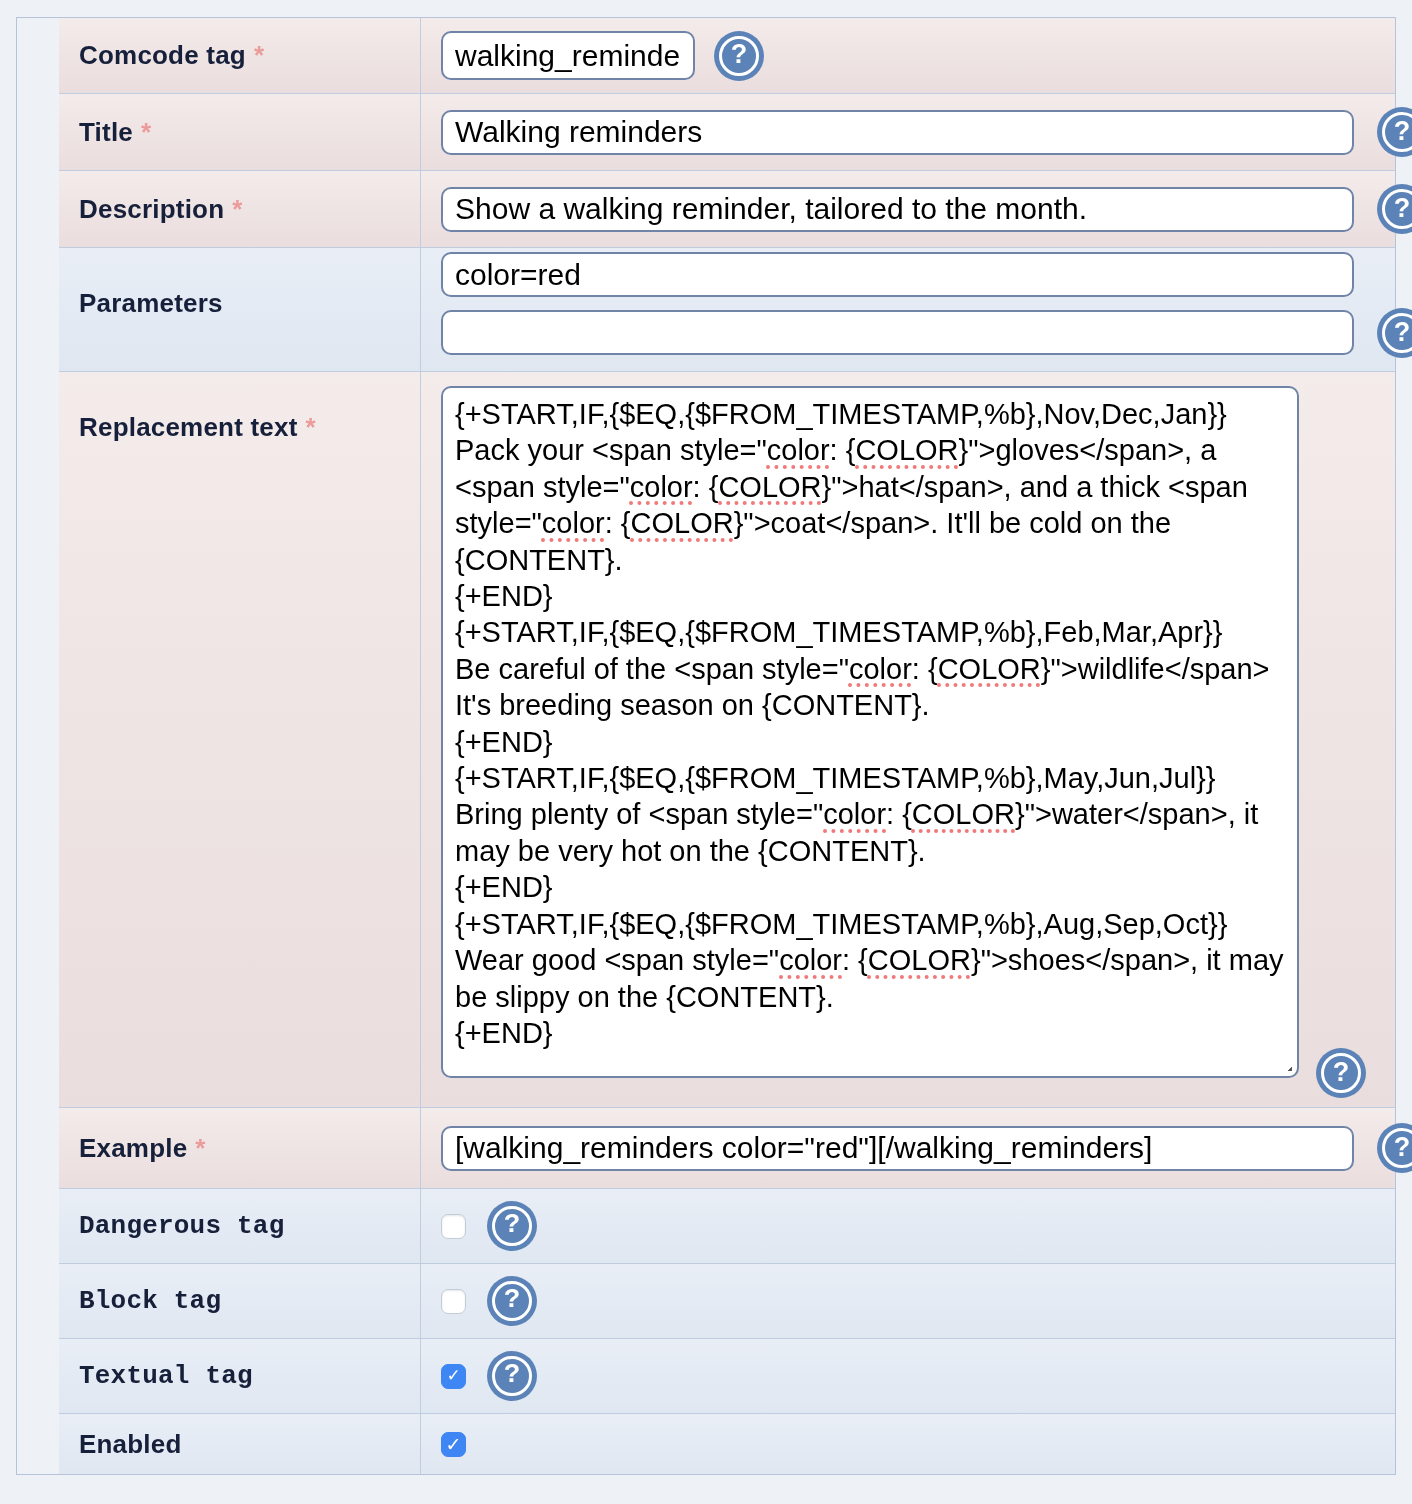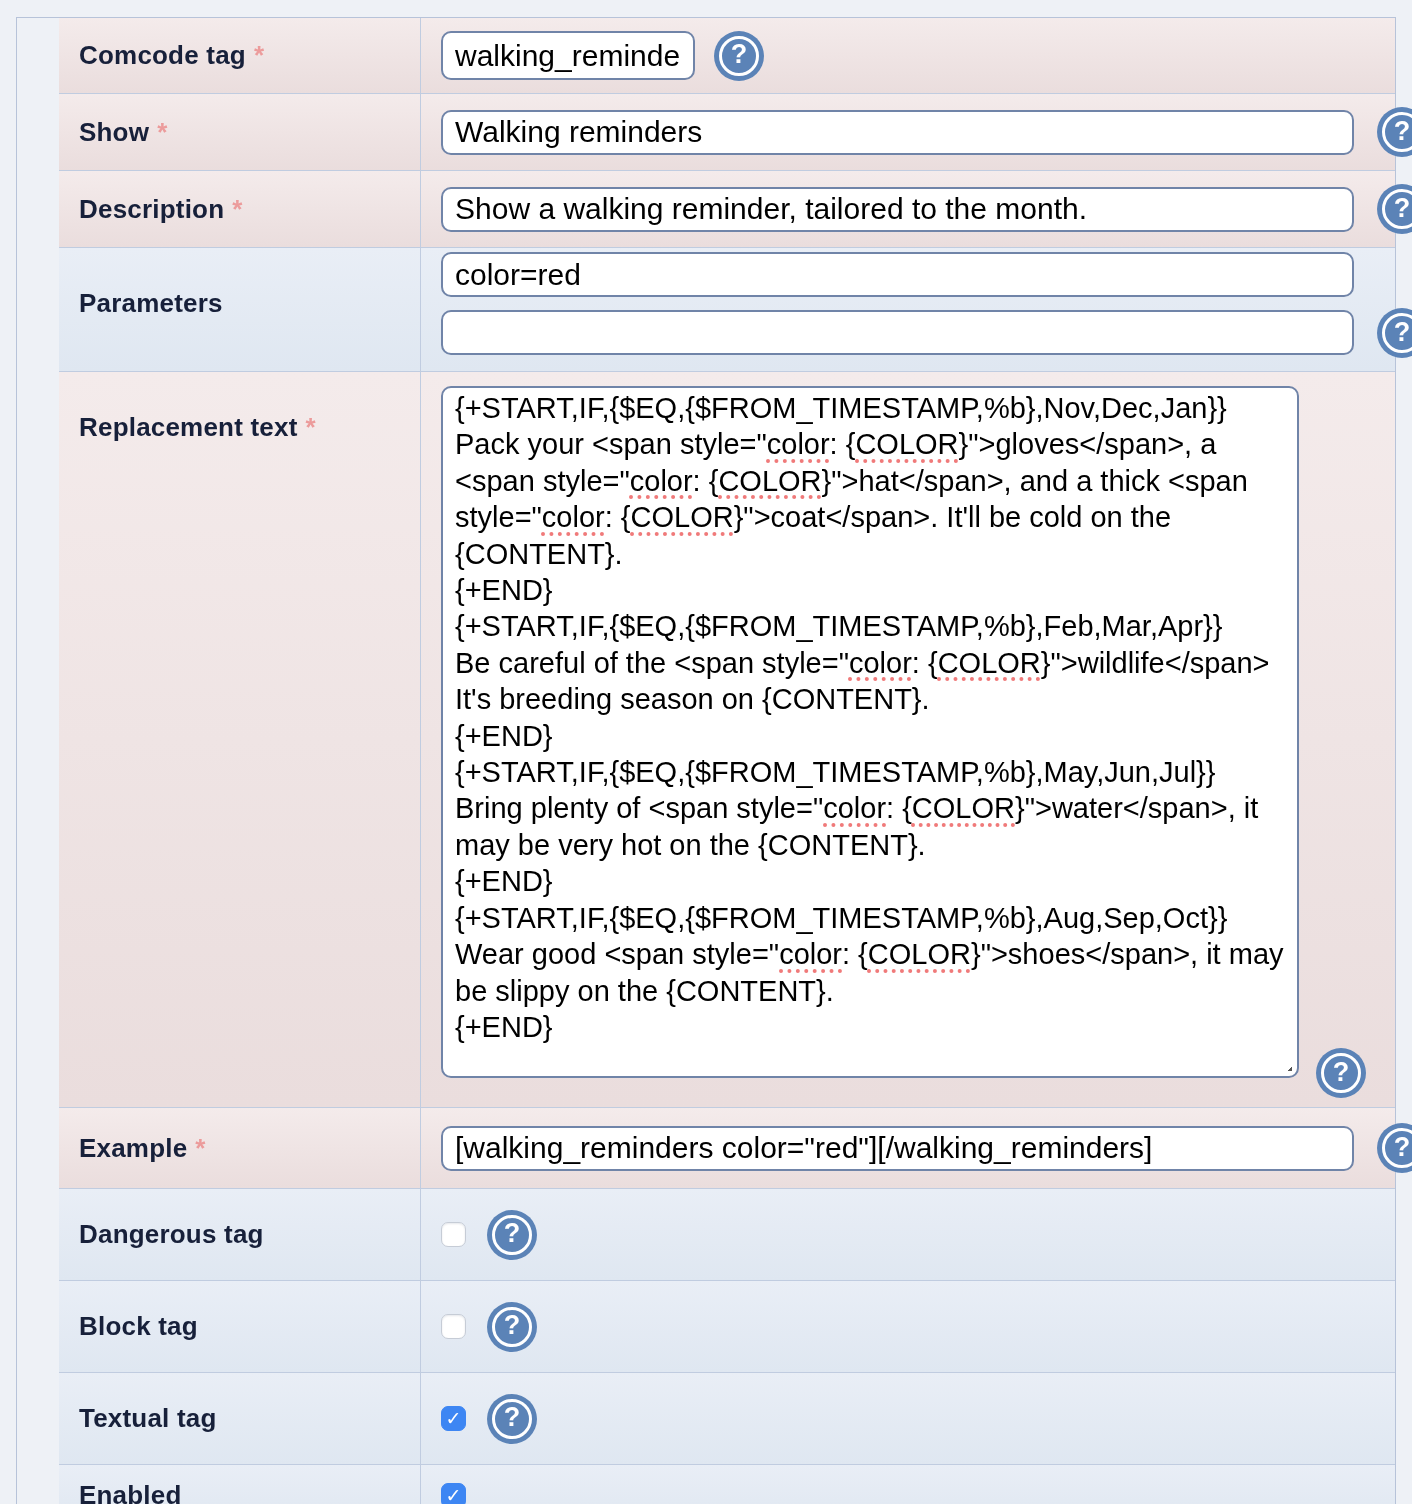--- a/index.html
+++ b/index.html
@@ -19,21 +19,21 @@
   .row { display: flex; border-bottom: 1px solid #c0cce0; margin-left: 42px; }
   .row:last-child { border-bottom: none; }
   .row.pink { background: linear-gradient(180deg, #f4ebeb 0%, #eadddd 100%); }
   .row.blue { background: linear-gradient(180deg, #e9eef6 0%, #dfe7f1 100%); }
   .h-comcode { height: 76px; }
   .h-title { height: 77px; }
   .h-desc { height: 77px; }
   .h-params { height: 124px; }
   .h-repl { height: 736px; justify-content: space-between; }
   .h-example { height: 81px; }
-  .h-check { height: 92px; }
+  .h-check { height: 75px; font-family: Liberation Mono, monospace; }
   .h-enabled { height: 60px; }
   .label-cell {
     width: 362px;
     flex: 0 0 362px;
     border-right: 1px solid #c0cce0;
     display: flex;
     align-items: center;
     padding-left: 20px;
   }
   .label-cell.top { align-items: flex-start; padding-top: 40px; }
@@ -92,21 +92,21 @@
   .params-cell { align-items: flex-end; padding-bottom: 16px; }
   .params-cell .help { margin-bottom: 2px; }
   .repl-cell { align-items: flex-start; padding-top: 14px; }
   .textbox {
     position: relative;
     width: 858px;
     height: 692px;
     background: #fff;
     border: 2px solid #7084a8;
     border-radius: 10px;
-    padding: 2px 12px;
+    padding: 8px 12px;
     font-size: 29px;
     line-height: 36.4px;
     color: #000;
     white-space: pre-wrap;
     word-wrap: break-word;
     overflow: hidden;
   }
   .resizer {
     position: absolute;
     right: 5px; bottom: 5px;
@@ -150,21 +150,21 @@
     <div class="value-cell">
       <input class="ti w-narrow" type="text" value="walking_reminders" style="">
       <span class="help" style="margin-left:24px;">
           <span class="q">?</span>
         </span>
     </div>
   </div>
 
   <div class="row pink h-title">
     <div class="label-cell">
-      <span class="lbl">Show</span>
+      <span class="lbl">Title</span>
       <span class="req">*</span>
     </div>
     <div class="value-cell">
       <input class="ti w-wide" type="text" value="Walking reminders" style="">
       <span class="help">
           <span class="q">?</span>
         </span>
     </div>
   </div>
 

